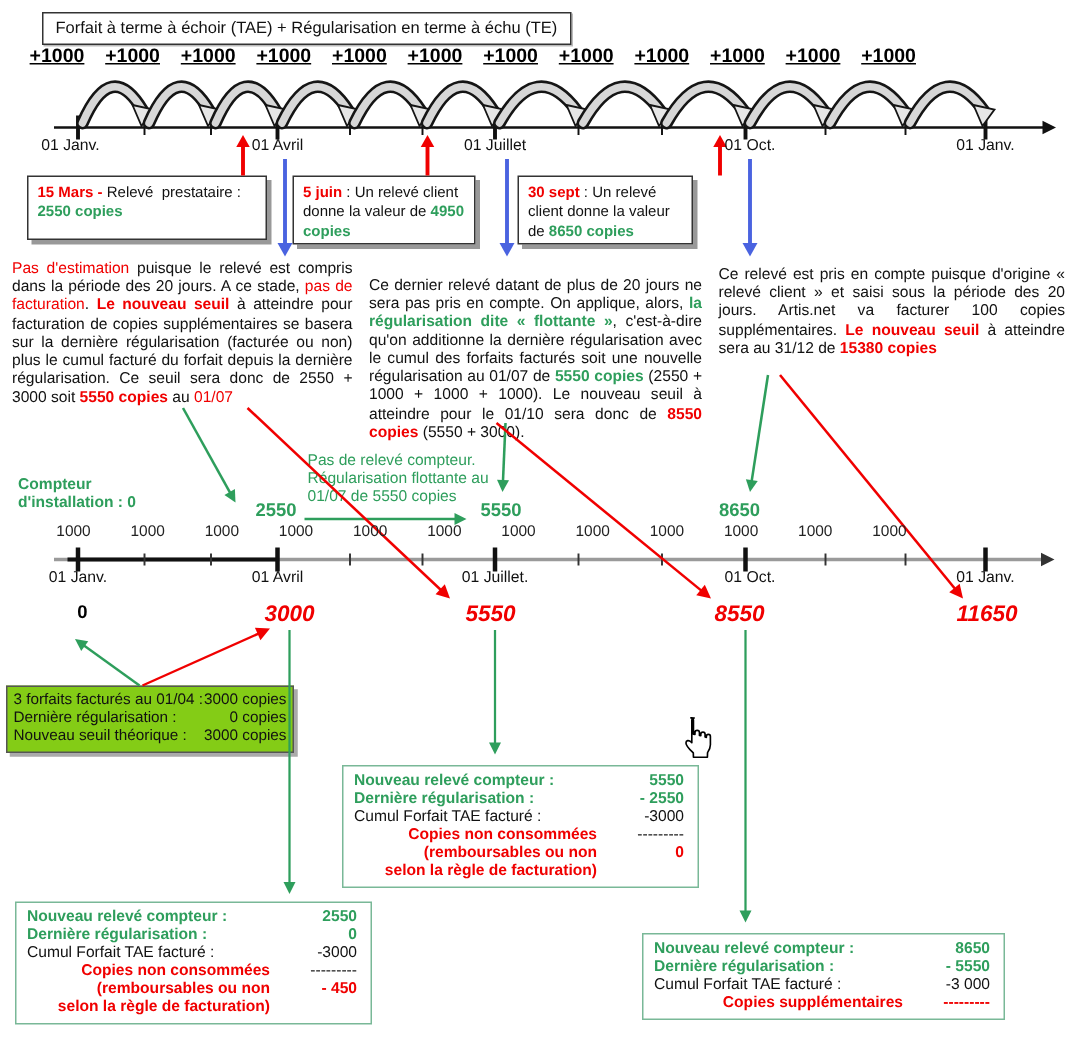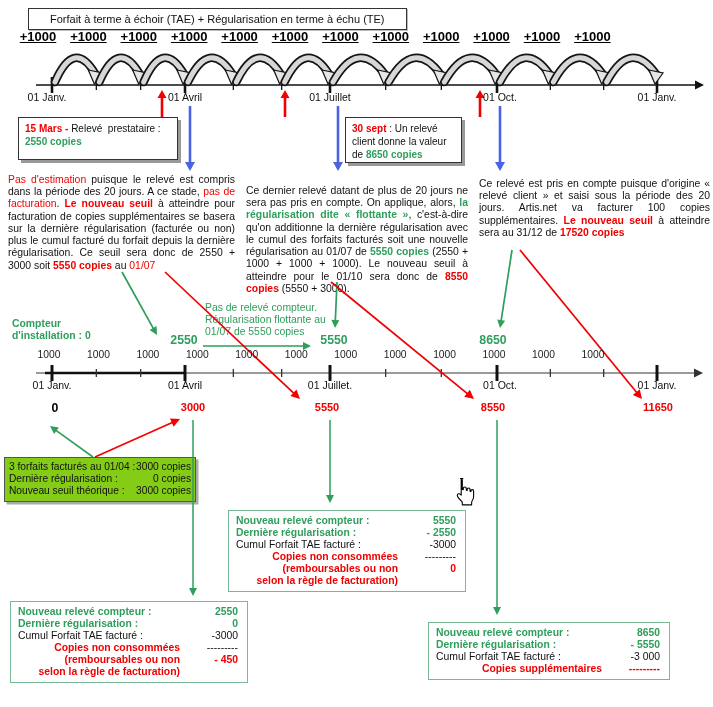--- a/index.html
+++ b/index.html
@@ -15,21 +15,21 @@
     font-family:"Liberation Sans","DejaVu Sans",sans-serif;color:var(--ink);
   }
   .abs{position:absolute;}
   
   .r{color:var(--red);}
   .rb{color:var(--red);font-weight:700;text-align:right;}
   .gb{color:var(--green);font-weight:700;}
   .k{color:#111;}
   
   #title-box{
-    left:28px;top:8px;padding:4px 21px;border:1.6px solid #333;background:#fff;
+    left:28px;top:8px;padding:4px 8px;border:1.6px solid #333;background:#fff;
     font-size:11px;white-space:nowrap;box-shadow:1px 1px 0 #bbb;
   }
   
   .callout{
     border:1.7px solid #333;background:#fff;box-shadow:3px 3px 0 #999;
     font-size:10px;line-height:1.3;padding:4px 6px;overflow:hidden;
     white-space:pre-wrap;
   }
   #c1{left:18px;top:117px;width:146px;height:33px;}
   #c2{left:195px;top:117px;width:108px;height:36px;}
@@ -60,41 +60,42 @@
   #t3{left:428px;top:622px;width:224px;}
   .gtable .trow{display:flex;}
   .gtable .tlabel{flex:1;white-space:pre;}
   .gtable .tvalue{min-width:58px;text-align:right;white-space:pre;}
   
   .dlabel{position:absolute;transform:translateX(-50%);white-space:nowrap;}
   .plus1000{font-size:13px;font-weight:700;color:#000;text-decoration:underline;}
   .thou{font-size:10.3px;color:#222;}
   .tdate{font-size:10.5px;color:#111;}
   .meterval{font-size:12.3px;font-weight:700;color:var(--green);}
-  .threshval{font-size:11px;font-weight:700;color:var(--red);}
+  .threshval{font-size:15px;font-weight:700;color:var(--red);font-style:italic;}
   .threshzero{font-size:12.3px;font-weight:700;color:#000;}
   #diagram-svg{position:absolute;left:0;top:0;pointer-events:none;}
   #cursor{left:451px;top:477px;width:25px;height:31px;}
 </style>
 </head>
 <body>
 
 <div id="stage">
 
   <div id="title-box" class="abs">
     <span>Forfait à terme à échoir (TAE) + Régularisation en terme à échu (TE)</span>
   </div>
 
   <div id="c1" class="callout abs"><span class="rb">15 Mars - </span><span>Relevé  prestataire :
 </span><span class="gb">2550 copies</span></div>
+  <div id="c2" class="callout abs"><span class="rb">5 juin</span><span> : Un relevé client donne la valeur de </span><span class="gb">4950 copies</span></div>
   <div id="c3" class="callout abs"><span class="rb">30 sept</span><span> : Un relevé client donne la valeur de </span><span class="gb">8650 copies</span></div>
 
   <div id="p1" class="para abs"><span class="r">Pas d'estimation</span><span> puisque le relevé est compris dans la période des 20 jours. A ce stade, </span><span class="r">pas de facturation</span><span>. </span><span class="rb">Le nouveau seuil</span><span> à atteindre pour facturation de copies supplémentaires se basera sur la dernière régularisation (facturée ou non) plus le cumul facturé du forfait depuis la dernière régularisation. Ce seuil sera donc de 2550 + 3000 soit </span><span class="rb">5550 copies</span><span> au </span><span class="r">01/07</span></div>
   <div id="p2" class="para abs"><span>Ce dernier relevé datant de plus de 20 jours ne sera pas pris en compte. On applique, alors, </span><span class="gb">la régularisation dite « flottante »</span><span>, c'est-à-dire qu'on additionne la dernière régularisation avec le cumul des forfaits facturés soit une nouvelle régularisation au 01/07 de </span><span class="gb">5550 copies</span><span> (2550 + 1000 + 1000 + 1000). Le nouveau seuil à atteindre pour le 01/10 sera donc de </span><span class="rb">8550 copies</span><span> (5550 + 3000).</span></div>
-  <div id="p3" class="para abs"><span>Ce relevé est pris en compte puisque d'origine « relevé client » et saisi sous la période des 20 jours. Artis.net va facturer 100 copies supplémentaires. </span><span class="rb">Le nouveau seuil</span><span> à atteindre sera au 31/12 de </span><span class="rb">17520 copies</span></div>
+  <div id="p3" class="para abs"><span>Ce relevé est pris en compte puisque d'origine « relevé client » et saisi sous la période des 20 jours. Artis.net va facturer 100 copies supplémentaires. </span><span class="rb">Le nouveau seuil</span><span> à atteindre sera au 31/12 de </span><span class="rb">15380 copies</span></div>
 
   <div id="counter-note" class="abs">Compteur d'installation : 0</div>
   <div id="floating-note" class="abs">Pas de relevé compteur. Régularisation flottante au 01/07 de 5550 copies</div>
 
   <div id="forfait-box" class="abs">
       <div class="trow">
         <span class="tlabel ">3 forfaits facturés au 01/04 :</span>
         <span class="tvalue ">3000 copies</span>
       </div>
       <div class="trow">

